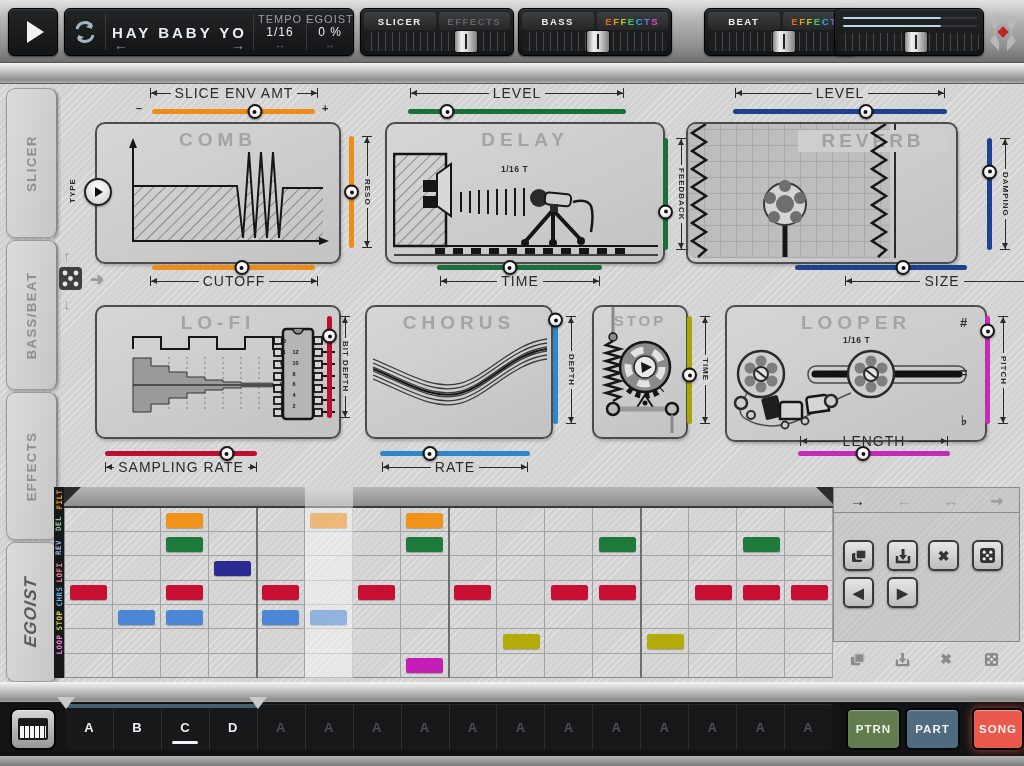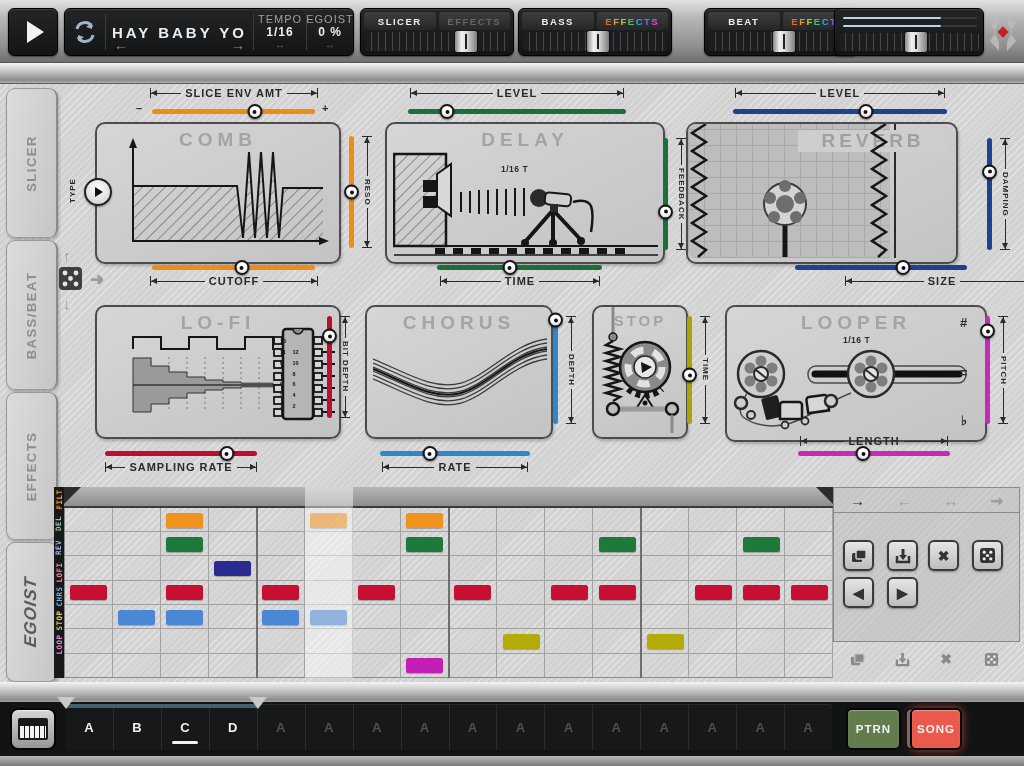--- a/index.html
+++ b/index.html
@@ -19,21 +19,21 @@
   #play-btn .tri{width:0;height:0;border-left:17px solid #f2f2f2;border-top:11px solid transparent;border-bottom:11px solid transparent;margin-left:4px;}
   #transport{left:64px;top:8px;width:288px;height:46px;display:flex;align-items:stretch;}
   .tdiv{width:1px;background:#3a3d40;margin:5px 0;}
   #sync-cell{width:40px;display:flex;align-items:center;justify-content:center;}
   #title-cell{flex:1;position:relative;display:flex;align-items:center;justify-content:center;}
   #patch-title{color:#e8eef2;font-size:15px;font-weight:bold;letter-spacing:3px;white-space:nowrap;}
   .nav-arrow{position:absolute;bottom:2px;color:#8a9094;font-size:14px;font-weight:bold;cursor:pointer;}
   #prev-arrow{left:8px;} #next-arrow{right:8px;}
   .val-cell{width:52px;display:flex;flex-direction:column;align-items:center;justify-content:center;line-height:1.15;}
   .val-cap{font-size:11px;color:#9aa0a4;font-weight:normal;letter-spacing:1px;}
-  .val-num{font-size:12px;color:#e8eef2;font-weight:bold;letter-spacing:1px;}
+  .val-num{font-size:12px;color:#e8eef2;font-weight:normal;letter-spacing:1px;}
   .val-drag{font-size:10px;color:#707478;cursor:ew-resize;}
   .stripbox{top:8px;height:46px;display:flex;flex-direction:column;}
   .striplabels{display:flex;gap:3px;margin:3px 3px 1px 3px;height:18px;}
   .striplab{flex:1;display:flex;align-items:center;justify-content:center;
     background:linear-gradient(#3c3e40,#242628);border-radius:3px;
     font-size:9.5px;font-weight:bold;letter-spacing:1.5px;cursor:pointer;}
   .striplab.on{color:#f0f0f0;} .striplab.offgrey{color:#63676a;}
   .stripslider{flex:1;margin:1px 4px 4px 4px;position:relative;border-radius:3px;
     background:repeating-linear-gradient(90deg,#1b1d1f 0 6px,#45474a 6px 7px);}
   .striphandle{position:absolute;top:-2px;bottom:-2px;width:22px;left:var(--pos);transform:translateX(-50%);
@@ -79,21 +79,21 @@
   .hs .kb{top:0;left:var(--pos);transform:translateX(-50%);}
   .vs .kb{left:0;top:var(--pos);transform:translateY(-50%);}
   .kb::after{content:'';position:absolute;left:50%;top:50%;width:4px;height:4px;margin:-2px 0 0 -2px;border-radius:50%;background:#111;}
 
   
   .sh{position:absolute;display:flex;align-items:center;height:10px;}
   .sh .tick{width:1px;height:10px;background:#2a2a2a;}
   .sh .ln{flex:1;height:1px;background:#2a2a2a;position:relative;}
   .sh .ln.l::before{content:'';position:absolute;left:0;top:-3px;border-right:6px solid #2a2a2a;border-top:3px solid transparent;border-bottom:3px solid transparent;}
   .sh .ln.r::after{content:'';position:absolute;right:0;top:-3px;border-left:6px solid #2a2a2a;border-top:3px solid transparent;border-bottom:3px solid transparent;}
-  .sh .lbl{font-size:11px;font-weight:bold;letter-spacing:1px;color:#2a2a2a;padding:0 4px;white-space:nowrap;}
+  .sh .lbl{font-size:14px;font-weight:normal;letter-spacing:1px;color:#2a2a2a;padding:0 4px;white-space:nowrap;}
   .sv{position:absolute;display:flex;flex-direction:column;align-items:center;width:10px;}
   .sv .tick{height:1px;width:10px;background:#2a2a2a;}
   .sv .ln{flex:1;width:1px;background:#2a2a2a;position:relative;}
   .sv .ln.u::before{content:'';position:absolute;top:0;left:-3px;border-bottom:6px solid #2a2a2a;border-left:3px solid transparent;border-right:3px solid transparent;}
   .sv .ln.d::after{content:'';position:absolute;bottom:0;left:-3px;border-top:6px solid #2a2a2a;border-left:3px solid transparent;border-right:3px solid transparent;}
   .sv .lbl{font-size:8px;font-weight:bold;letter-spacing:1px;color:#2a2a2a;writing-mode:vertical-rl;padding:3px 0;white-space:nowrap;}
   .mp{font-size:11px;font-weight:bold;color:#2a2a2a;}
 
   
   #type-btn{left:84px;top:178px;width:24px;height:24px;border-radius:50%;border:2.5px solid #222;
@@ -877,17 +877,17 @@
   <div id="partloop-stripe" class="abs"></div>
   <div class="partflag abs" style="left:57px;"></div>
   <div class="partflag abs" style="left:249px;"></div>
 
   <div class="mode abs" style="left: 846px; width: 55px; --c: #627c4e;">
     <span>PTRN</span>
     </div>
   <div class="mode abs" style="left: 905px; width: 55px; --c: #4e6b80;">
     <span>PART</span>
     </div>
-  <div class="mode abs" style="left: 910px; width: 52px; box-shadow: rgba(240, 90, 70, 0.7) 0px 0px 8px, rgba(255, 255, 255, 0.4) 0px 1px 1px inset; --c: #ea594c;">
+  <div class="mode abs" style="left: 972px; width: 52px; box-shadow: rgba(240, 90, 70, 0.7) 0px 0px 8px, rgba(255, 255, 255, 0.4) 0px 1px 1px inset; --c: #ea594c;">
     <span>SONG</span>
     </div>
 
 </div>
 
 </body></html>

